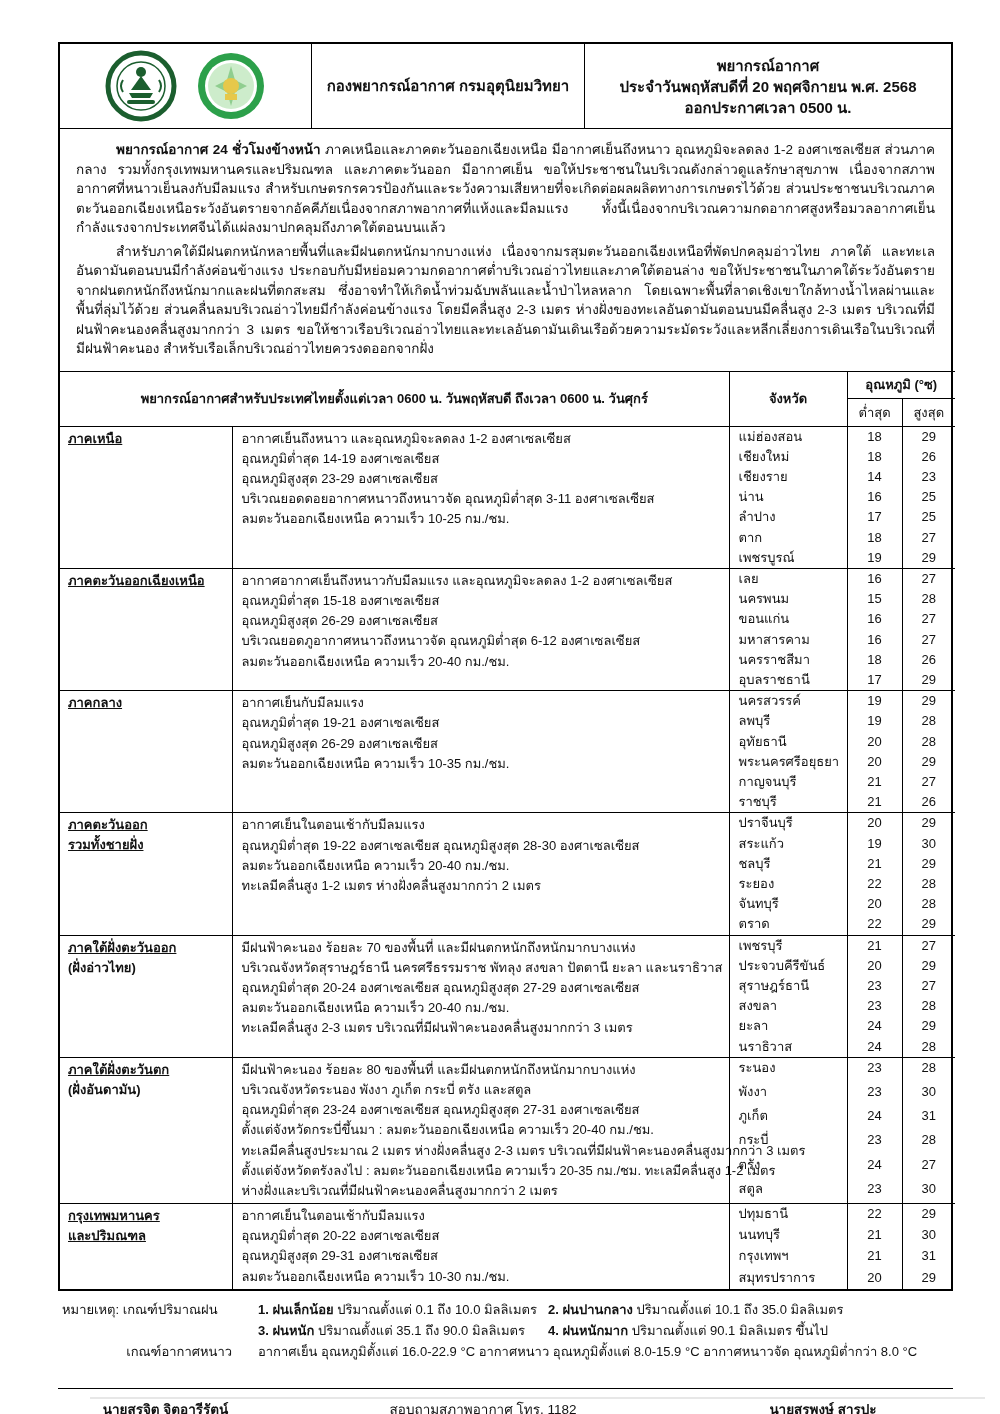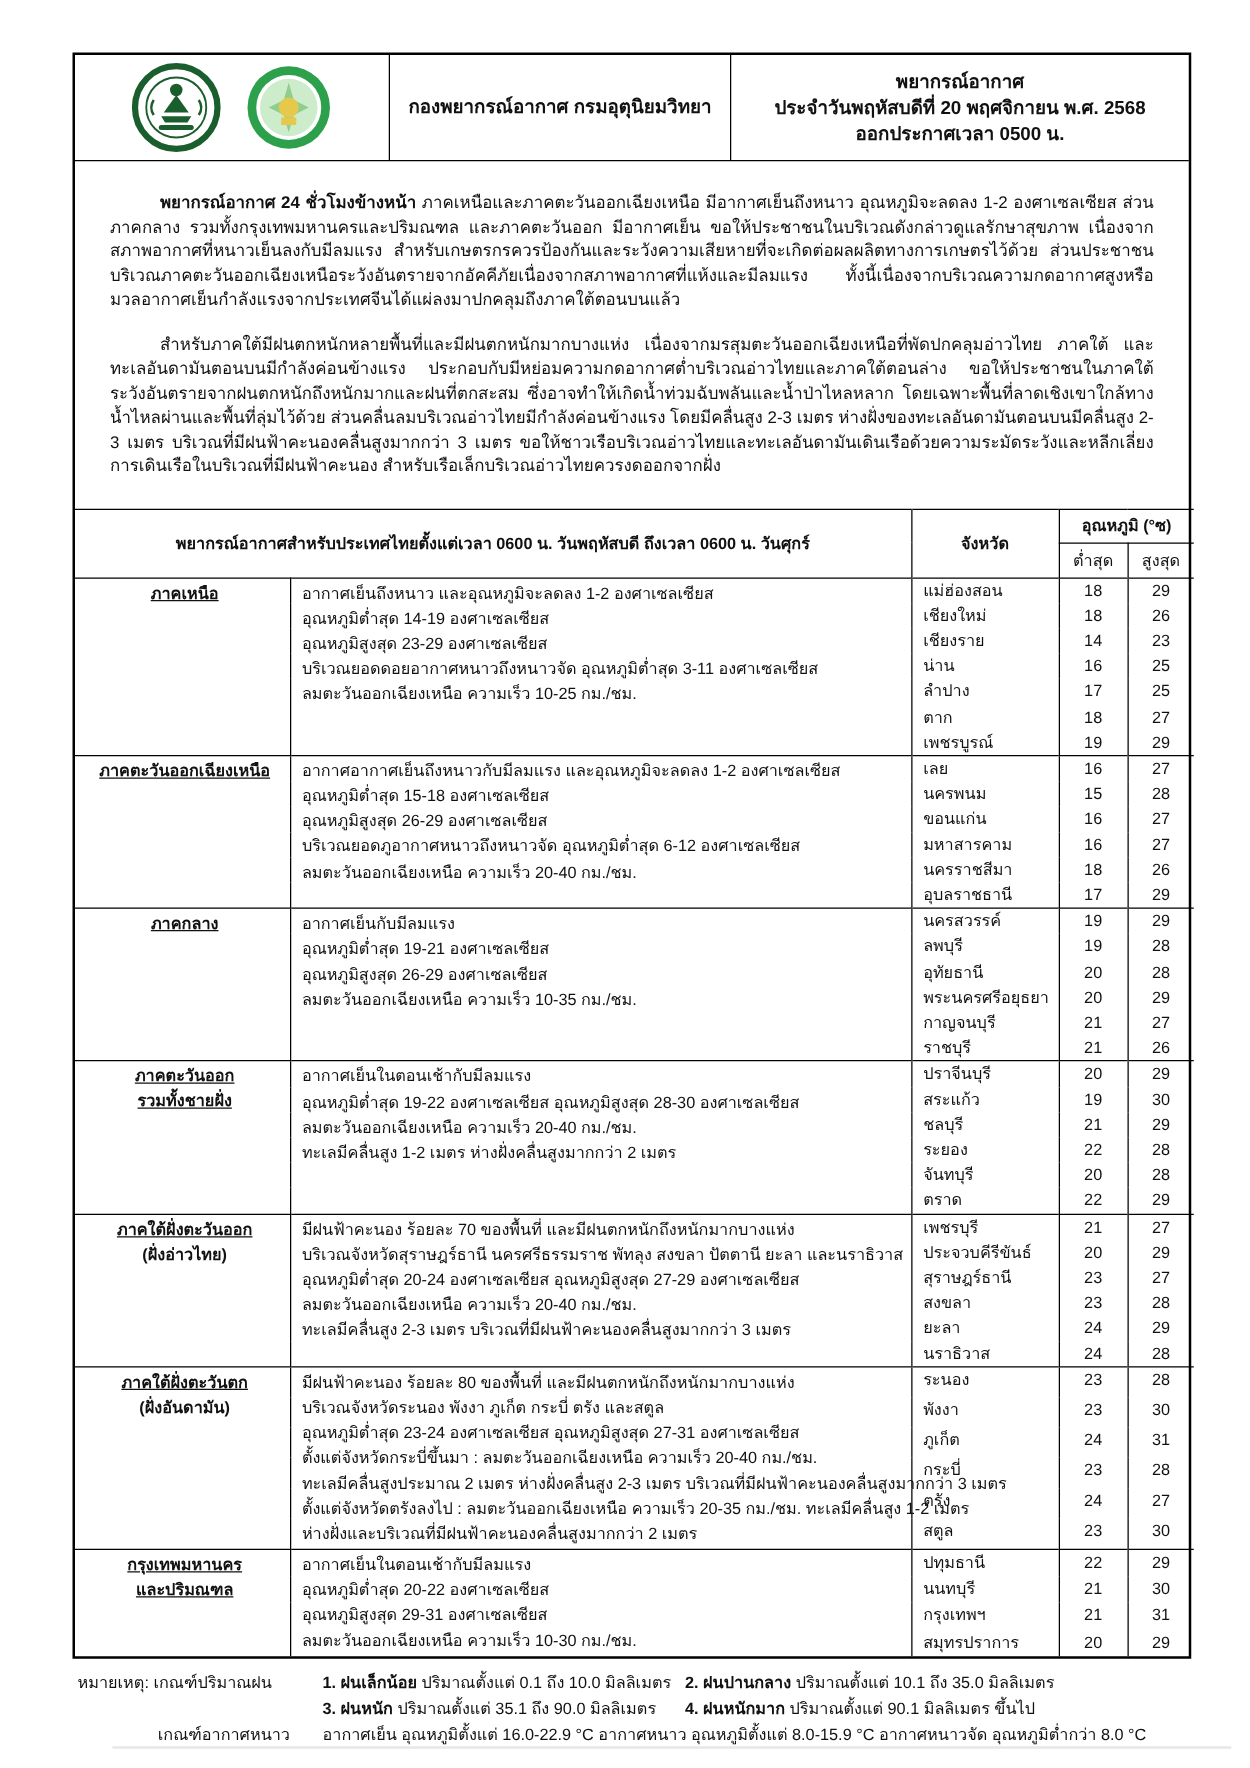--- a/index.html
+++ b/index.html
@@ -11,40 +11,40 @@
   
   .hdr{display:grid;grid-template-columns:252px 273px 1fr;}
   .hdr-cell{border-right:1.5px solid #000;display:flex;align-items:center;justify-content:center;}
   .hdr-cell:last-child{border-right:none;}
   .hdr-logos{gap:18px;padding:6px 0;}
   .hdr-dept{flex-direction:column;font-weight:bold;font-size:15px;line-height:24px;text-align:center;padding:8px 4px;}
   .hdr-issue{flex-direction:column;font-weight:bold;font-size:15px;line-height:21px;text-align:center;padding:6px 4px;}
 
   
   .summary{border-top:1.5px solid #000;padding:7px 12px 8px 12px;font-size:13.5px;line-height:19.5px;text-align:justify;}
-  .summary p{margin:16px;text-indent:40px;}
+  .summary p{margin:4px;text-indent:40px;}
   .lead{font-weight:bold;}
 
   
   table.fc{width:100%;border-collapse:collapse;table-layout:fixed;font-size:13px;border-top:1.5px solid #000;}
   table.fc col.c-region{width:172px;}
   table.fc col.c-fore{width:497px;}
   table.fc col.c-prov{width:118px;}
   table.fc col.c-min{width:55px;}
   table.fc col.c-max{width:53px;}
   table.fc th,table.fc td{border-right:1px solid #000;vertical-align:top;padding:0;}
   table.fc th:last-child,table.fc td:last-child{border-right:none;}
   .th-title{font-weight:bold;text-align:center;vertical-align:middle !important;}
   .th-title span{}
   .th-prov{font-weight:bold;text-align:center;vertical-align:middle !important;}
   .th-temp{font-weight:bold;text-align:center;height:26px;vertical-align:middle !important;border-bottom:1px solid #000;}
   .th-minmax{font-weight:normal;text-align:center;height:27px;vertical-align:middle !important;}
   thead tr{border-bottom:1.5px solid #000;}
   tr.section-start td{border-top:1px solid #000;}
-  .region-cell{padding:2px 4px 2px 8px !important;font-weight:bold;line-height:20px;text-align:center;}
+  .region-cell{padding:2px 4px 2px 8px !important;font-weight:bold;line-height:20px;}
   .region-line{text-decoration:underline;}
   .region-sub{text-decoration:none;}
   .forecast-cell{padding:2px 6px 2px 9px !important;}
   .forecast-cell div{line-height:20.2px;height:20.2px;white-space:nowrap;overflow:visible;}
   .province-cell{padding:0 4px 0 9px !important;height:20.2px;line-height:20.2px;}
   .temp-cell{text-align:center;height:20.2px;line-height:20.2px;}
 
   
   .notes{margin-top:8px;font-size:13px;line-height:21px;}
   .notes-row{display:flex;}

